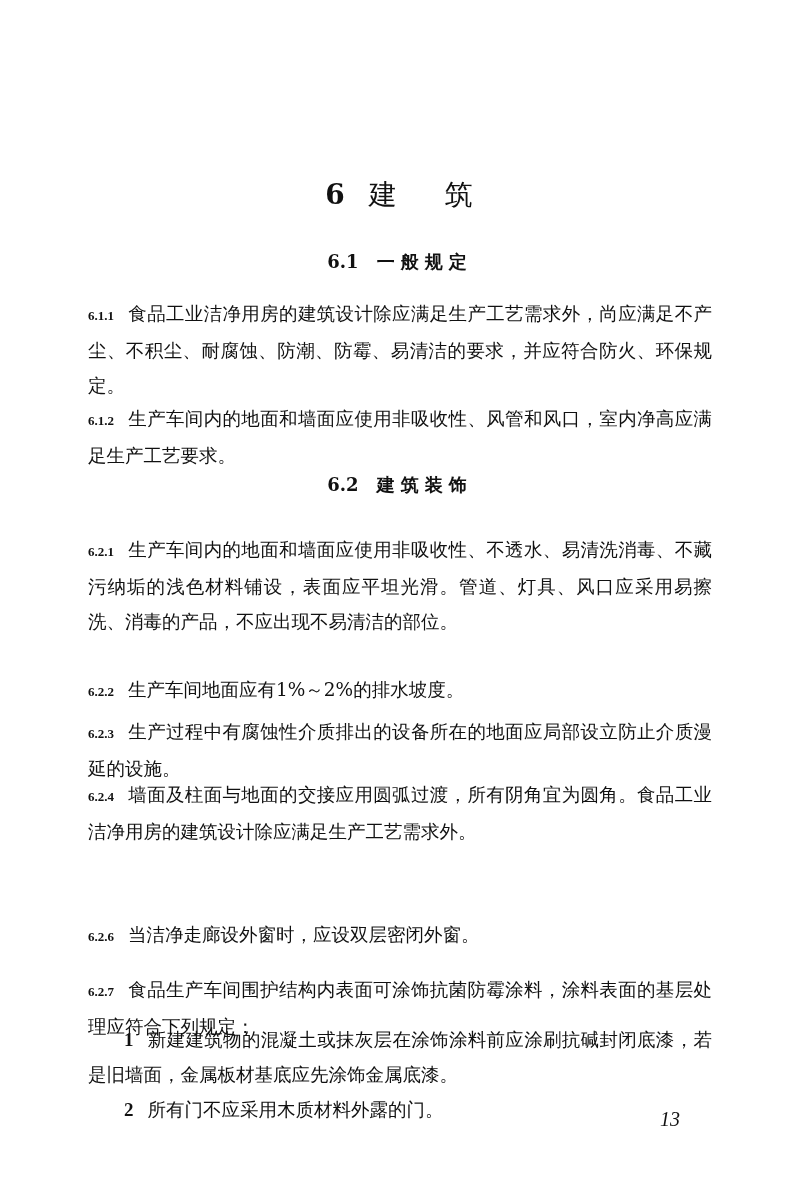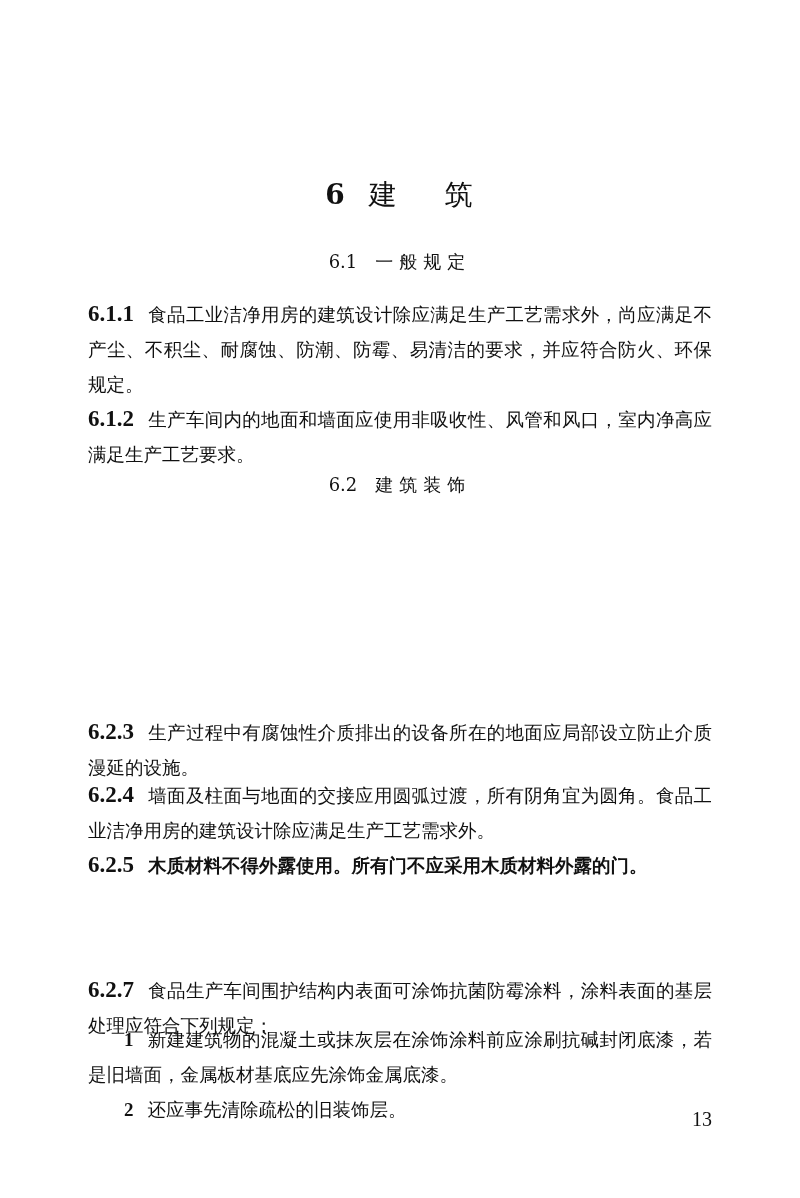--- a/index.html
+++ b/index.html
@@ -4,31 +4,31 @@
 <style>
   html, body { margin: 0; padding: 0; background: #ffffff; }
   body { width: 800px; height: 1198px; position: relative; overflow: hidden;
          font-family: "DejaVu Serif", "Liberation Serif", serif; color: #111; }
   .page { position: absolute; left: 0; top: 0; width: 800px; height: 1198px; }
   .chapter-title { position: absolute; top: 176px; left: 0; width: 800px; text-align: center;
                    font-size: 28px; letter-spacing: 2px; }
   .chapter-title .num { font-weight: bold; margin-right: 22px; }
   .chapter-title .w1 { margin-right: 46px; }
   .section-title { position: absolute; left: 0; width: 800px; text-align: center;
-                   font-size: 18px; font-weight: normal; letter-spacing: 6px; }
+                   font-size: 18px; font-weight: bold; letter-spacing: 6px; }
   .section-title .num { letter-spacing: 0; margin-right: 18px; }
   .para { position: absolute; left: 88px; width: 624px; font-size: 18.5px; line-height: 35px;
           text-align: justify; text-justify: inter-character; }
-  .para .clause { font-weight: bold; margin-right: 14px; font-family: "Liberation Serif", serif; font-size: 23px; }
+  .para .clause { font-weight: bold; margin-right: 14px; font-family: "Liberation Serif", serif; font-size: 13px; }
   .para.bold { font-weight: bold; }
   .item { position: absolute; left: 88px; width: 624px; font-size: 18.5px; line-height: 35px;
           text-indent: 36px; text-align: justify; }
   .item .inum { font-weight: bold; margin-right: 14px; font-family: "Liberation Serif", serif; font-size: 19px; }
-  .page-number { position: absolute; top: 1108px; left: 660px; font-size: 20px; 
-                 font-family: "Liberation Serif", serif; margin-left: 32px; }
+  .page-number { position: absolute; top: 1108px; left: 660px; font-size: 20px; font-style: italic;
+                 font-family: "Liberation Serif", serif; }
 </style>
 </head>
 <body>
 
 <div class="page">
 
   <div class="chapter-title">
     <span class="num">6</span><span class="w1">建</span><span>筑</span>
   </div>
 
@@ -41,41 +41,47 @@
   </div>
 
   <div class="para" style="top:401px">
     <span class="clause">6.1.2</span><span>生产车间内的地面和墙面应使用非吸收性、风管和风口，室内净高应满足生产工艺要求。</span>
   </div>
 
   <div class="section-title" style="top:473px">
     <span class="num">6.2</span><span>建筑装饰</span>
   </div>
 
+  <div class="para" style="top:532px">
+    <span class="clause">6.2.1</span><span>生产车间内的地面和墙面应使用非吸收性、不透水、易清洗消毒、不藏污纳垢的浅色材料铺设，表面应平坦光滑。管道、灯具、风口应采用易擦洗、消毒的产品，不应出现不易清洁的部位。</span>
+  </div>
 
+  <div class="para" style="top:672px">
+    <span class="clause">6.2.2</span><span>生产车间地面应有1%～2%的排水坡度。</span>
+  </div>
 
   <div class="para" style="top:714px">
     <span class="clause">6.2.3</span><span>生产过程中有腐蚀性介质排出的设备所在的地面应局部设立防止介质漫延的设施。</span>
   </div>
 
   <div class="para" style="top:777px">
     <span class="clause">6.2.4</span><span>墙面及柱面与地面的交接应用圆弧过渡，所有阴角宜为圆角。食品工业洁净用房的建筑设计除应满足生产工艺需求外。</span>
   </div>
 
-  <div class="para bold" style="top:847px">
-    <span class="clause">6.2.5</span><span>木质材料不得外露使用。所有门不应采用木质材料外露的门。</span>
+
+  <div class="para" style="top:917px">
+    <span class="clause">6.2.6</span><span>当洁净走廊设外窗时，应设双层密闭外窗。</span>
   </div>
-
 
   <div class="para" style="top:972px">
     <span class="clause">6.2.7</span><span>食品生产车间围护结构内表面可涂饰抗菌防霉涂料，涂料表面的基层处理应符合下列规定：</span>
   </div>
 
   <div class="item" style="top:1022px">
     <span class="inum">1</span><span>新建建筑物的混凝土或抹灰层在涂饰涂料前应涂刷抗碱封闭底漆，若是旧墙面，金属板材基底应先涂饰金属底漆。</span>
   </div>
 
   <div class="item" style="top:1092px">
-    <span class="inum">2</span><span>还应事先清除疏松的旧装饰层。</span>
+    <span class="inum">2</span><span>所有门不应采用木质材料外露的门。</span>
   </div>
 
   <div class="page-number">13</div>
 </div>
 
 </body></html>

